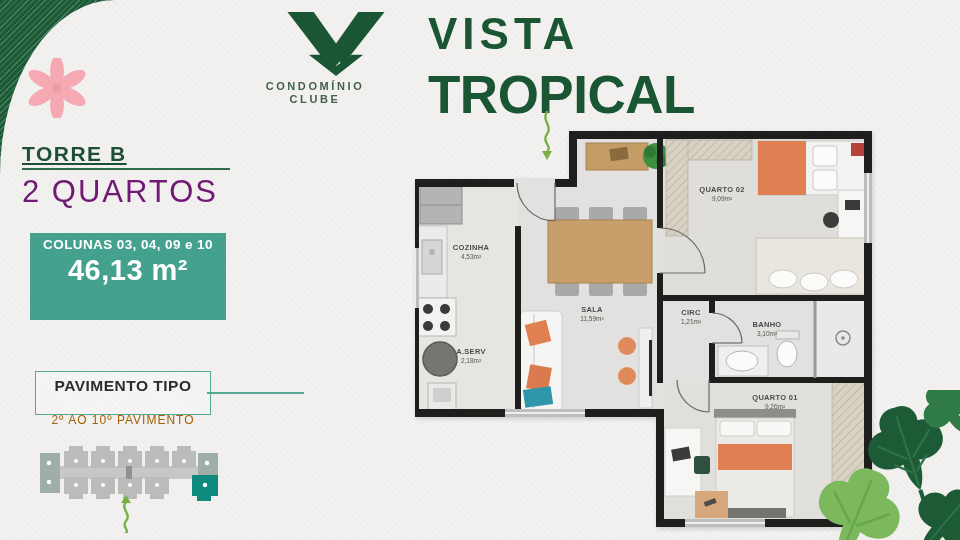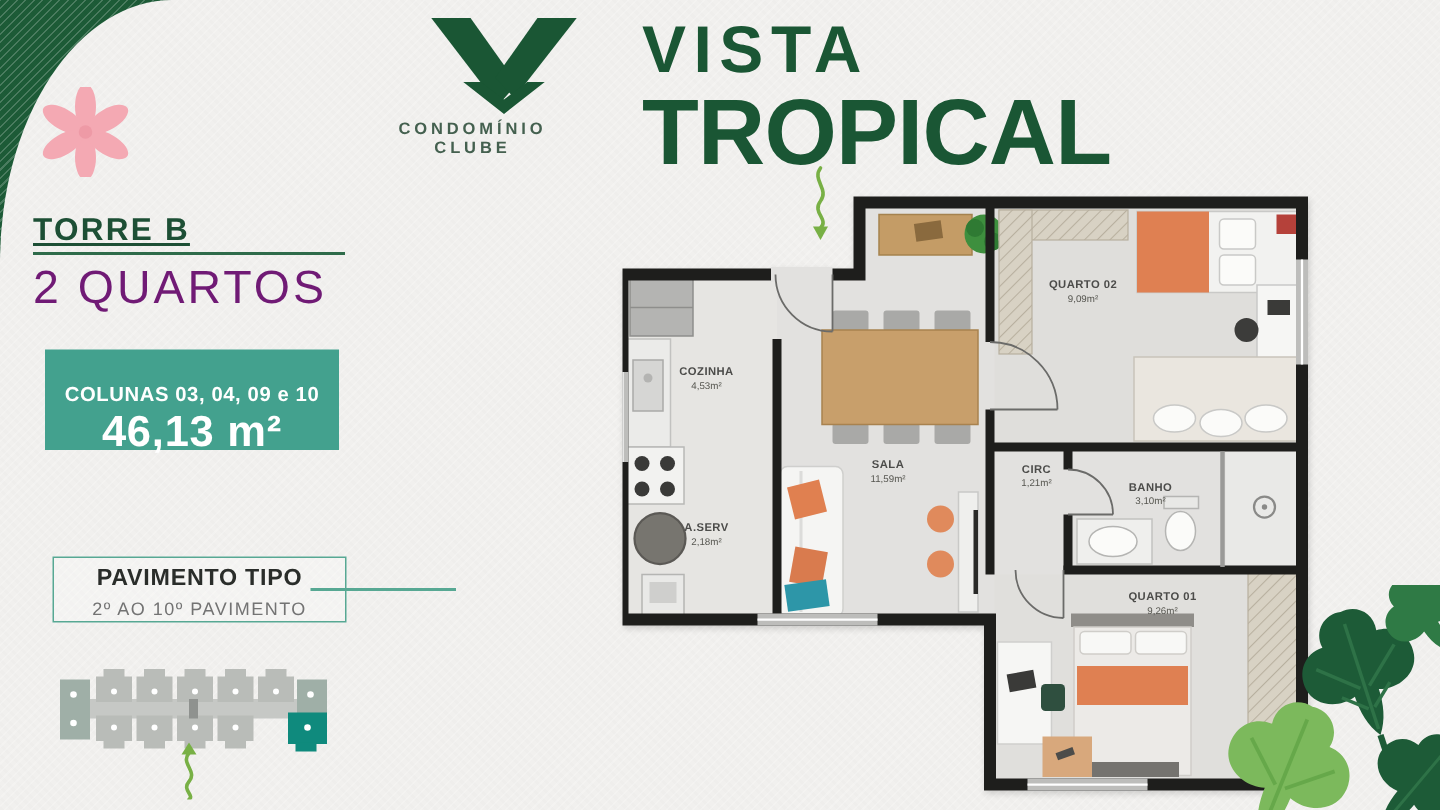--- a/index.html
+++ b/index.html
@@ -24,47 +24,47 @@
 
   
   .logo-mark { left:287px; top:12px; width:98px; height:64px; }
   .logo-text {
     left:245px; top:80px; width:140px; text-align:center;
     font-size:11px; font-weight:600; letter-spacing:2.6px;
     color:#44604f; line-height:13px;
   }
   .title { left:428px; top:12px; color:#1a5634; line-height:1; }
   .title .t1 { font-size:44px; font-weight:bold; letter-spacing:5px; }
-  .title .t2 { font-size:62px; font-weight:bold; letter-spacing:-0.5px; margin-top:2px; }
+  .title .t2 { font-size:53px; font-weight:bold; letter-spacing:-0.5px; margin-top:12px; }
 
   .arrow-top { left:538px; top:110px; width:18px; height:50px; }
   .arrow-bottom { left:117px; top:495px; width:18px; height:38px; }
 
   
   .tower {
     left:22px; top:142px; font-size:21px; font-weight:bold;
     letter-spacing:1.5px; color:#1d4f35;text-decoration:underline;
   }
   .tower-rule { left:22px; top:168px; width:208px; height:1.5px; background:#2e6b4a; }
   .unit-type {
     left:22px; top:174px; font-size:31px; letter-spacing:2px; color:#701a75;
   }
   .badge {
-    left:30px; top:233px; width:196px; height:67px;
-    background:#43a18e; color:#ffffff; text-align:center; padding-top:22px;
+    left:30px; top:233px; width:196px; height:87px;
+    background:#43a18e; color:#ffffff; text-align:center; padding-top:4px;
   }
   .badge .b1 { font-size:13.5px; font-weight:bold; letter-spacing:.4px; }
   .badge .b2 { font-size:29px; font-weight:bold; margin-top:2px; letter-spacing:.5px; }
   .pav-box {
-    left:35px; top:371px; width:196px; height:44px;
+    left:35px; top:371px; width:176px; height:44px;
     border:1.5px solid #57a893; text-align:center; padding-top:5px;
     background:rgba(255,255,255,0.25);
   }
   .pav-box .p1 { font-size:15.5px; font-weight:bold; letter-spacing:.5px; color:#2a2d2a; }
-  .pav-box .p2 { font-size:12px; letter-spacing:1px; color:#737373; margin-top:4px; }
+  .pav-box .p2 { font-size:12px; letter-spacing:1px; color:#a16207; margin-top:18px; }
   .pav-line { left:207px; top:392px; width:97px; height:1.5px; background:#57a893; }
 
   .footprint { left:40px; top:444px; width:178px; height:58px; }
   .flower { left:27px; top:58px; width:60px; height:60px; }
   .leaves { right:0; bottom:0; width:152px; height:150px; }
 
   .floorplan { left:415px; top:128px; width:460px; height:404px;
     filter:drop-shadow(1px 2px 2px rgba(0,0,0,0.15)); }
 
   

